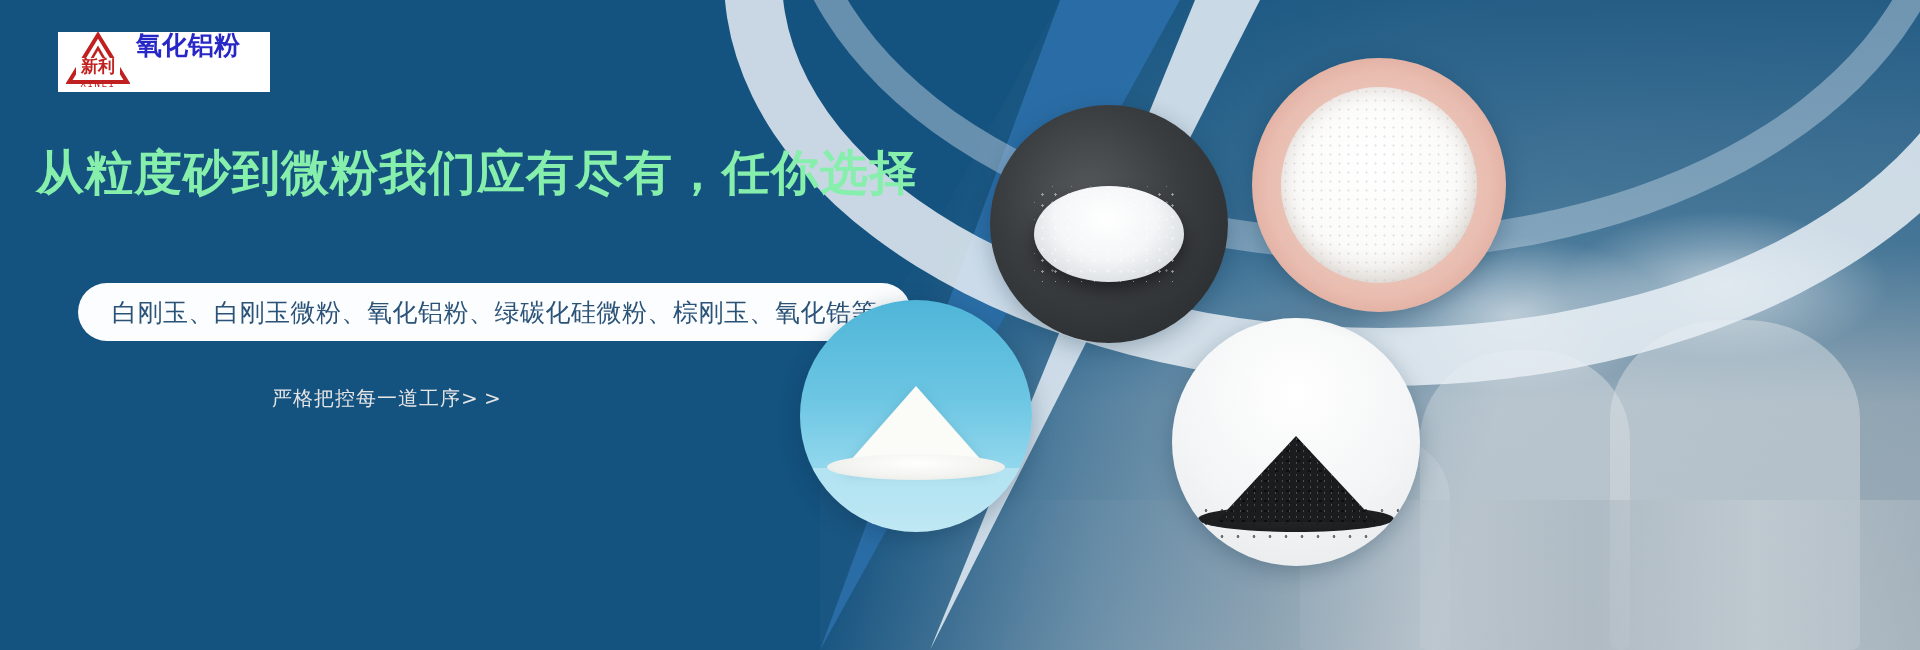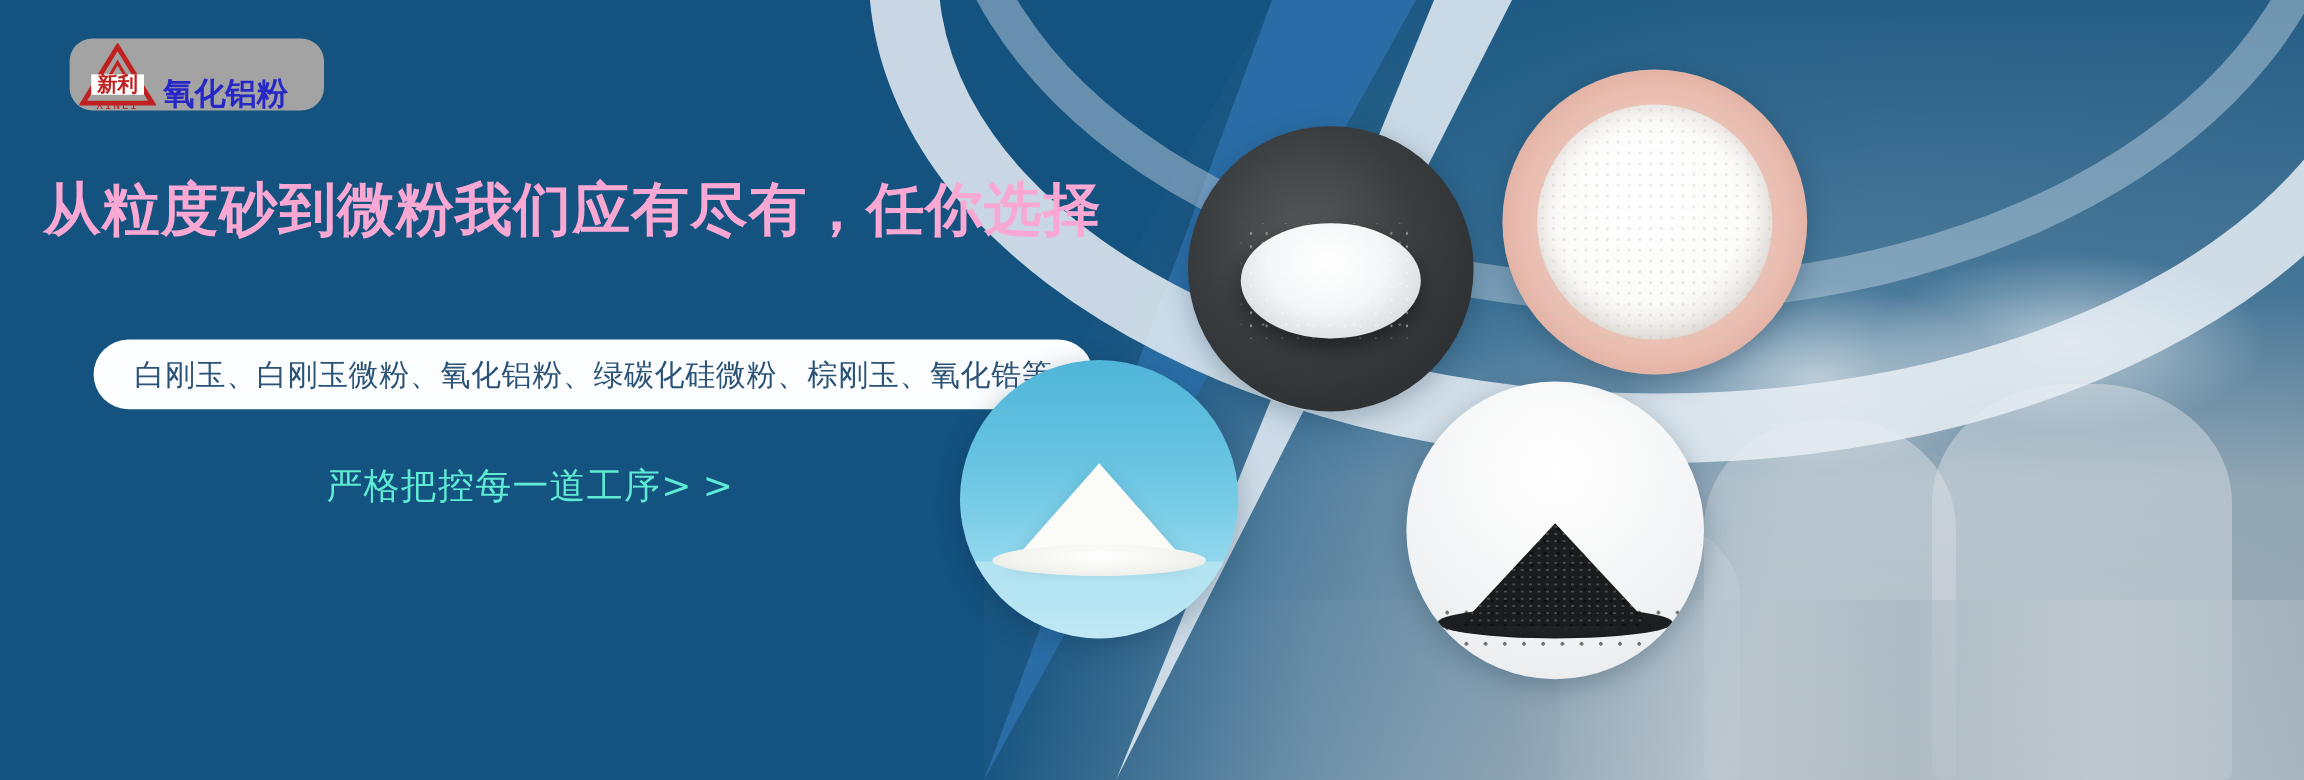--- a/index.html
+++ b/index.html
@@ -82,38 +82,38 @@
   .arc-top2 {
     position:absolute; right:-40px; top:-520px; width:1120px; height:720px;
     border:30px solid #b9cedd; border-radius:50%;
     opacity:.5;
   }
 
   
   .logo-box {
     position:absolute; left:58px; top:32px;
     width:212px; height:60px;
-    background:#a3a3a3;
-    display:flex; align-items:flex-end; gap:6px;
-    padding:0 6px 0 8px; box-sizing:border-box;border-radius:19px;
+    background:#ffffff;
+    display:flex; align-items:flex-start; gap:6px;
+    padding:0 6px 0 8px; box-sizing:border-box;
   }
   .logo-mark { position:relative; width:64px; height:56px; flex:0 0 64px; }
   .logo-mark svg { display:block; }
   .logo-name {
     font-family:"DejaVu Sans","Liberation Sans",sans-serif;
     font-weight:bold; font-size:26px; line-height:1;
     color:#2727c7; letter-spacing:0px; white-space:nowrap;
   }
 
   
   .headline {
     position:absolute; left:36px; top:152px;
-    font-family:Liberation Serif, serif;
+    font-family:Liberation Mono, monospace;
     font-weight:bold; font-size:48px; line-height:1;
-    color:#f9a8d4; white-space:nowrap;
+    color:#86efac; white-space:nowrap;
     letter-spacing:1px;
   }
 
   
   .pill {
     position:absolute; left:78px; top:283px;
     height:58px; box-sizing:border-box;
     background:#fbfdfe; border-radius:29px;
     display:flex; align-items:center; justify-content:center;
     padding:0 34px;
@@ -121,21 +121,21 @@
   .pill-text {
     font-family:"DejaVu Sans","Liberation Sans",sans-serif;
     font-size:25px; line-height:1; color:#2b5277; white-space:nowrap;
     letter-spacing:0.5px;
   }
 
   
   .cta {
     position:absolute; left:272px; top:385px;
     font-family:"DejaVu Sans","Liberation Sans",sans-serif;
-    font-size:30px; color:#5eead4; white-space:nowrap; letter-spacing:1px;
+    font-size:20px; color:#e5e5e5; white-space:nowrap; letter-spacing:1px;
     text-decoration:none;
   }
   .cta .arrows { letter-spacing:0px; }
 
   
   .circle {
     position:absolute; border-radius:50%; overflow:hidden;
     box-shadow:0 6px 22px rgba(10,40,65,.28);
   }
   

